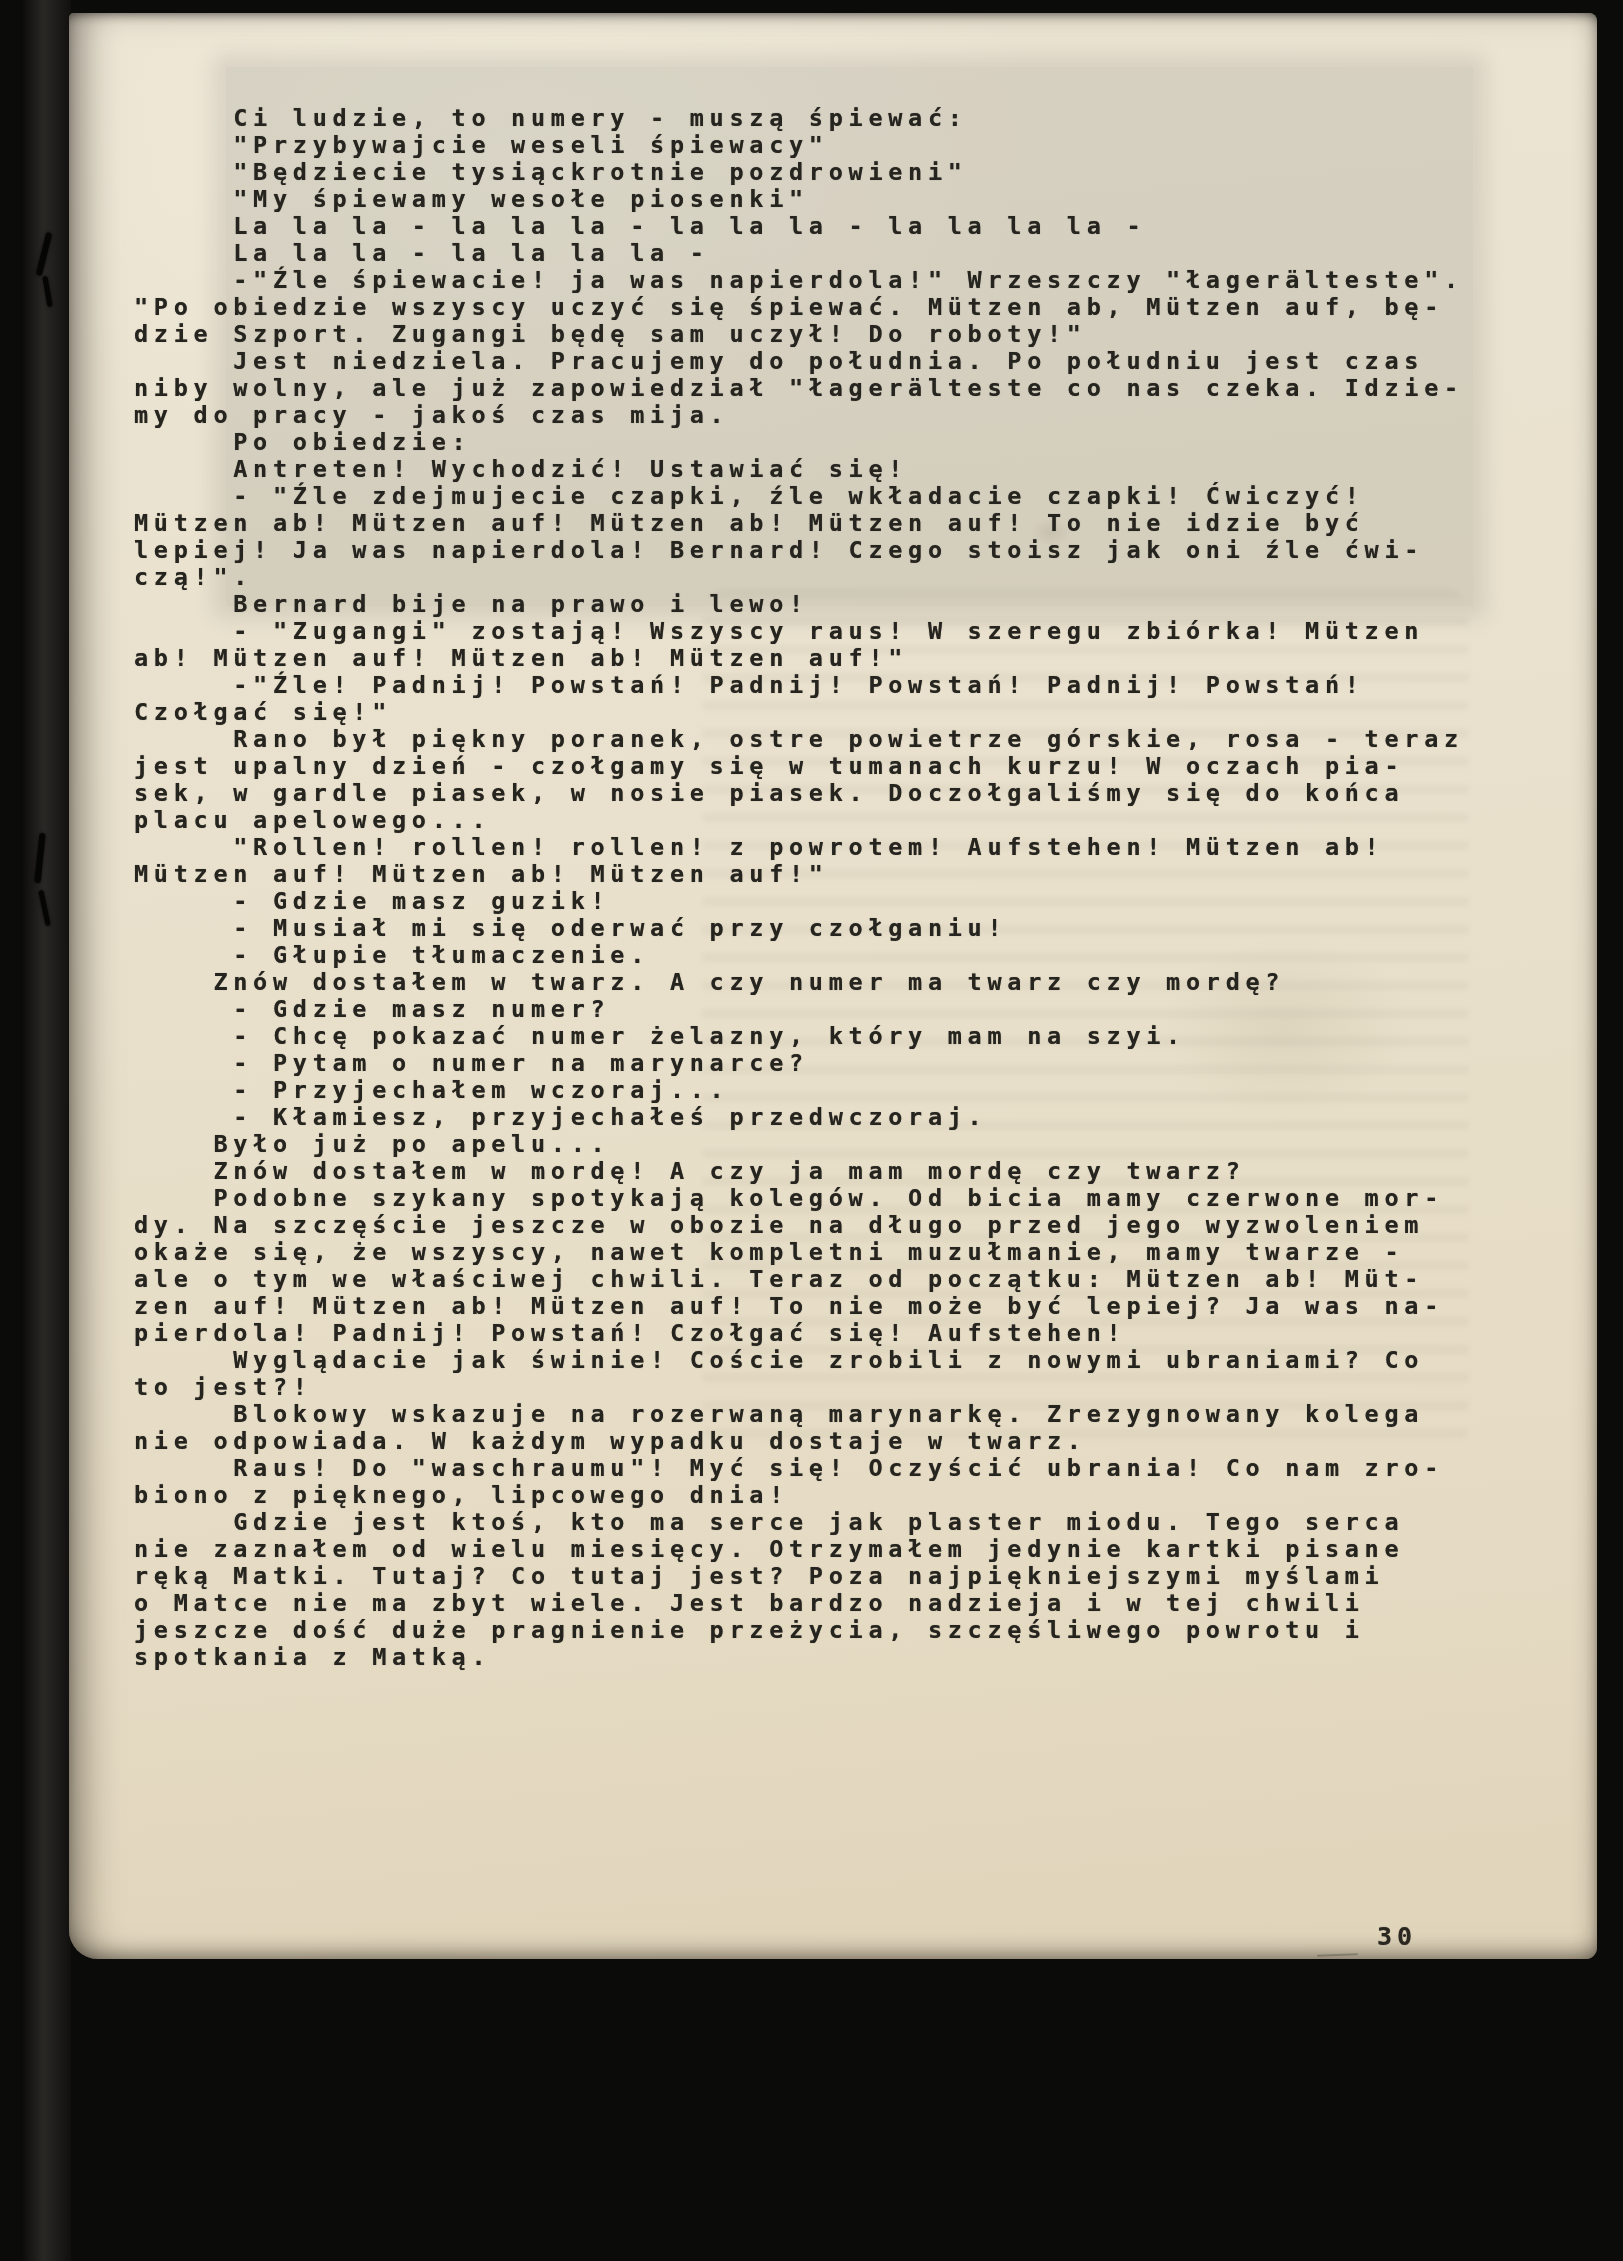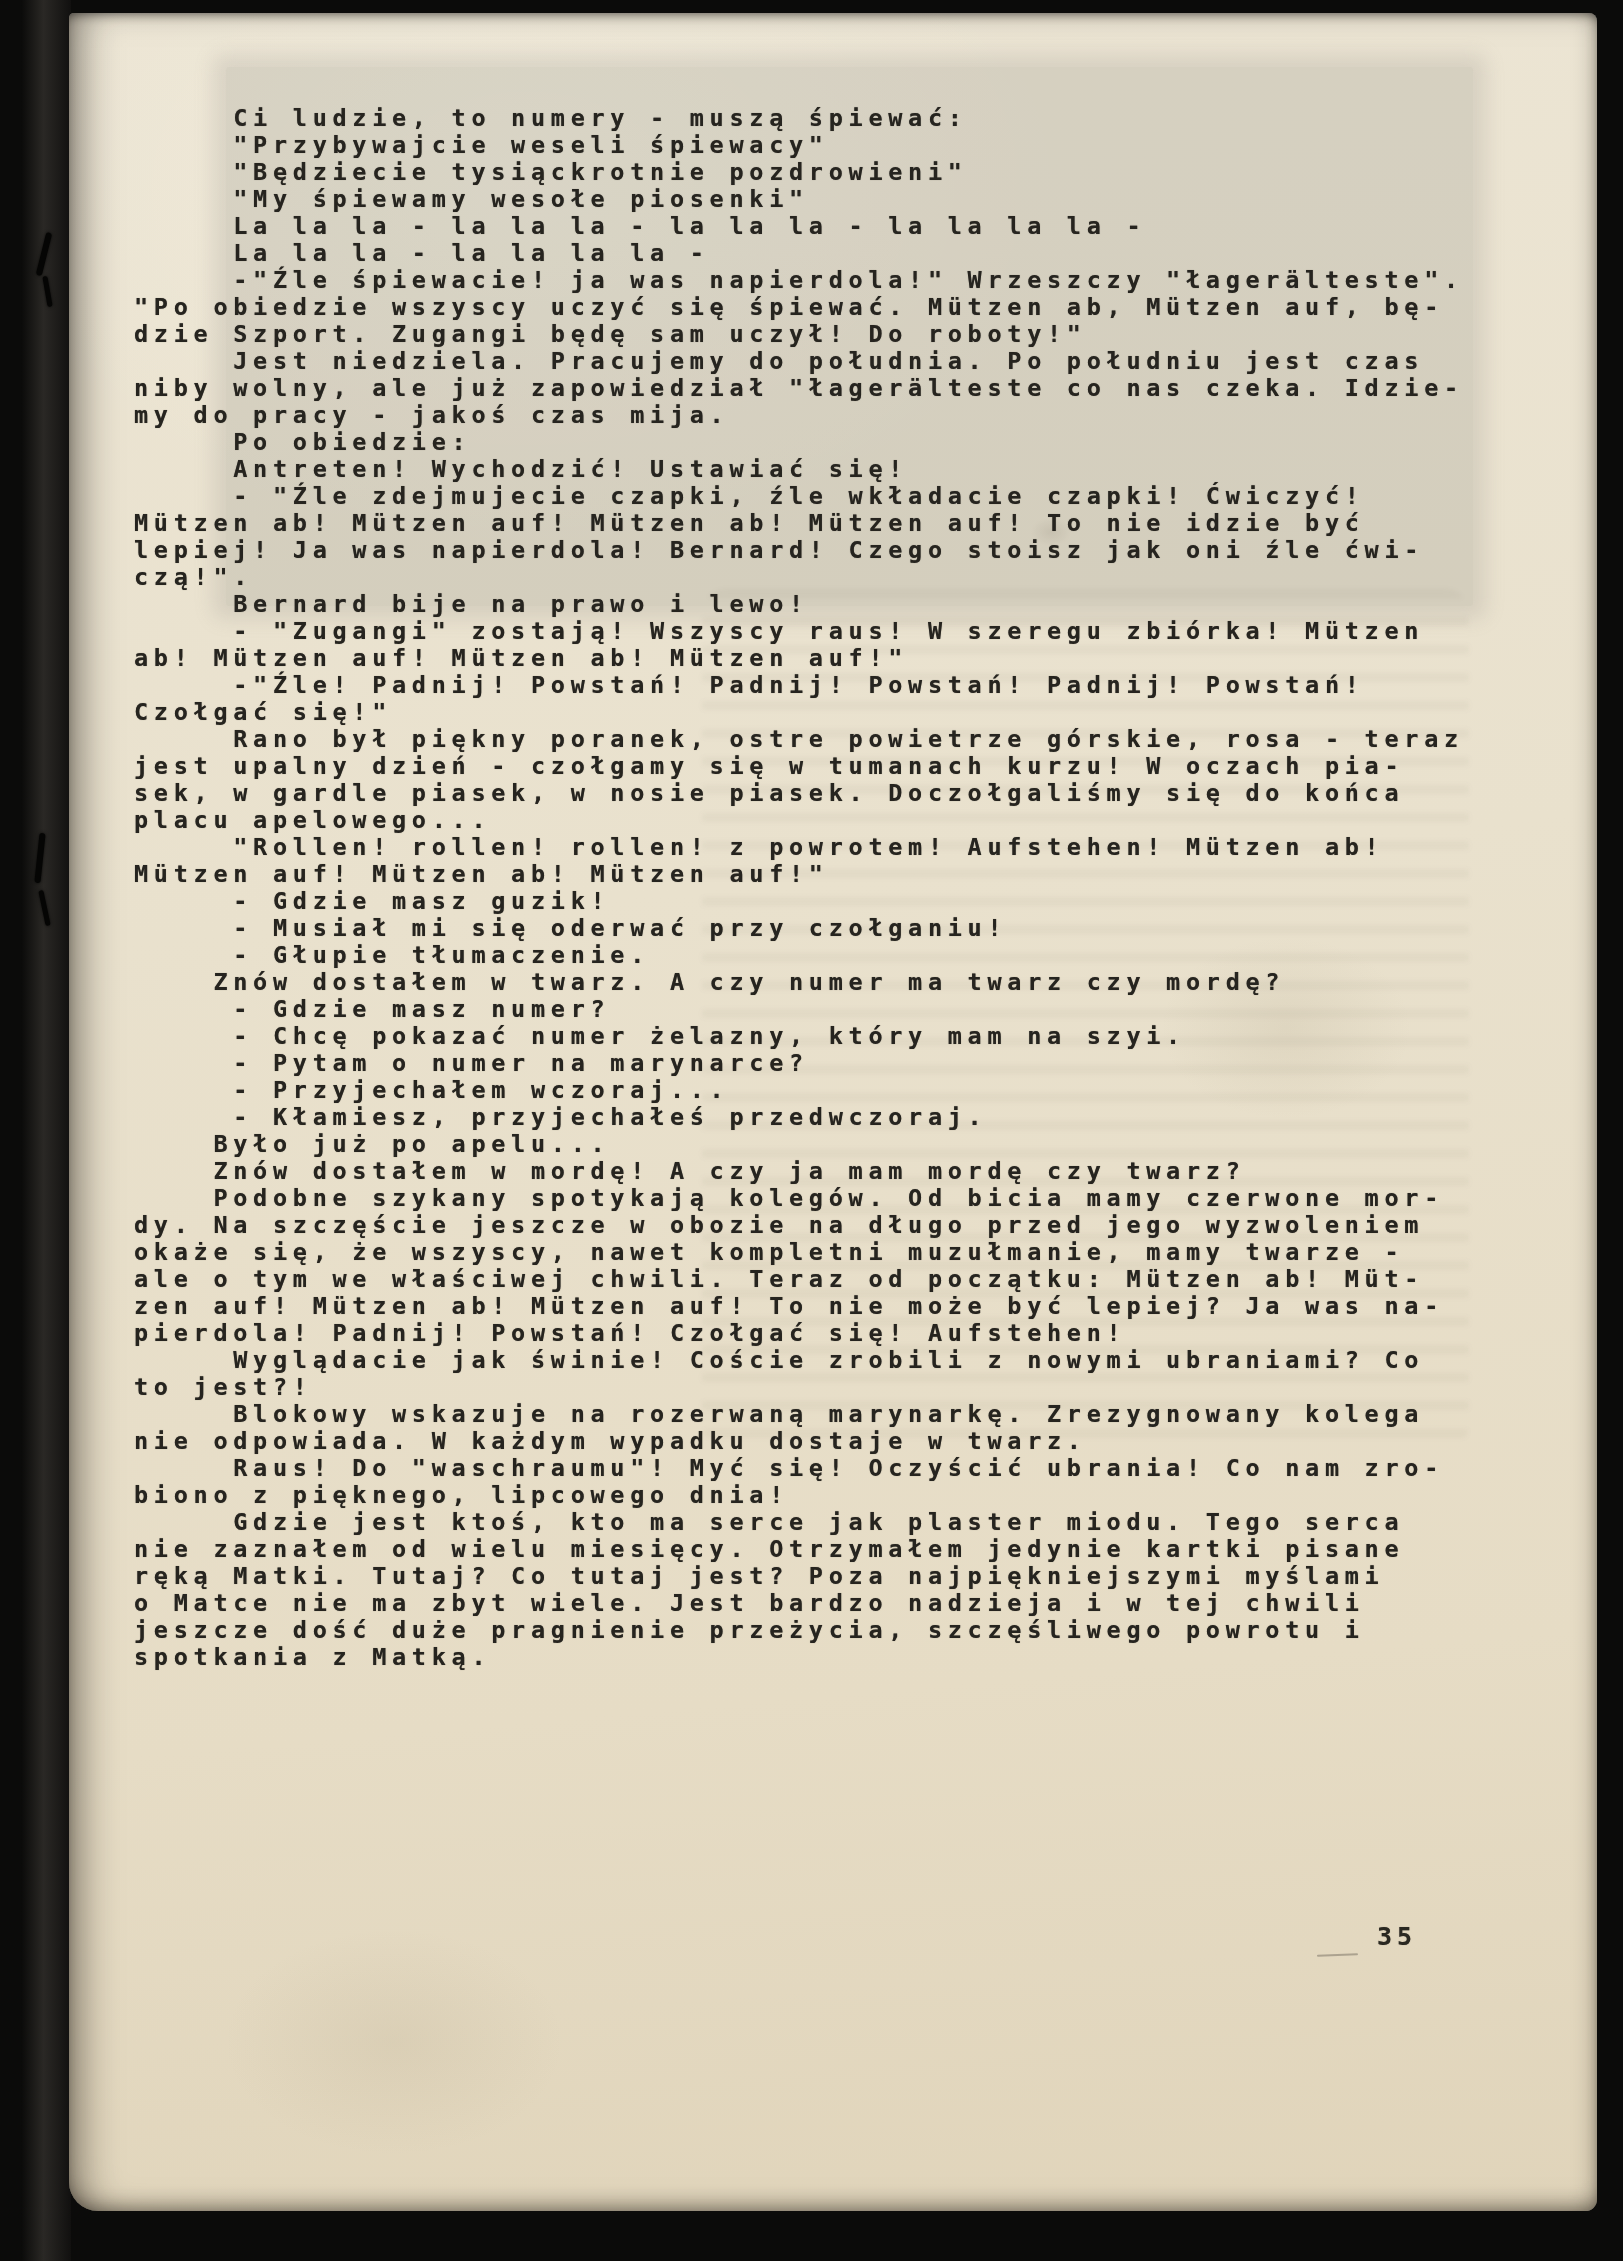--- a/index.html
+++ b/index.html
@@ -29,21 +29,21 @@
   }
   .staple-1 { left: 41px; top: 232px;  width: 5.7px; height: 44px; transform: rotate(14deg); }
   .staple-2 { left: 45px; top: 276px;  width: 4.9px; height: 31px; transform: rotate(-10deg); }
   .staple-3 { left: 37px; top: 833px; width: 5.7px; height: 50px; transform: rotate(6deg); }
   .staple-4 { left: 42px; top: 890px; width: 4.9px; height: 36px; transform: rotate(-12deg); }
 
   
   .page {
     position: absolute;
     left: 69px; top: 13px;
-    width: 1528px; height: 2198px;
+    width: 1528px; height: 1946px;
     border-radius: 4.9px 8px 11.4px 29px;
     background:
       radial-gradient(179px 130px at 1217px 1015px, rgba(150,140,110,0.12), transparent 70%),
       radial-gradient(243px 162px at 325px 2029px,  rgba(140,125,95,0.10), transparent 70%),
       radial-gradient(29px 21px  at 982px 519px,   rgba(120,110,90,0.15), transparent 70%),
       radial-gradient(730px 487px at 30% 8%,        rgba(255,252,240,0.25), transparent 75%),
       linear-gradient(175deg, #ece5d4 0%, #e9e1cd 40%, #e6dcc5 75%, #e0d4ba 100%);
     box-shadow:
       inset 0 6.5px 11.4px -6.5px  rgba(0,0,0,0.60),
       inset 24px 0 41px -16px rgba(20,15,10,0.55),
@@ -183,16 +183,16 @@
 biono z pięknego, lipcowego dnia!
      Gdzie jest ktoś, kto ma serce jak plaster miodu. Tego serca
 nie zaznałem od wielu miesięcy. Otrzymałem jedynie kartki pisane
 ręką Matki. Tutaj? Co tutaj jest? Poza najpiękniejszymi myślami
 o Matce nie ma zbyt wiele. Jest bardzo nadzieja i w tej chwili
 jeszcze dość duże pragnienie przeżycia, szczęśliwego powrotu i
 spotkania z Matką.</pre>
 
   <div class="pencil-dash"></div>
 
-  <div class="page-number">35</div>
+  <div class="page-number">30</div>
 
 </div>
 
 
 </body></html>

